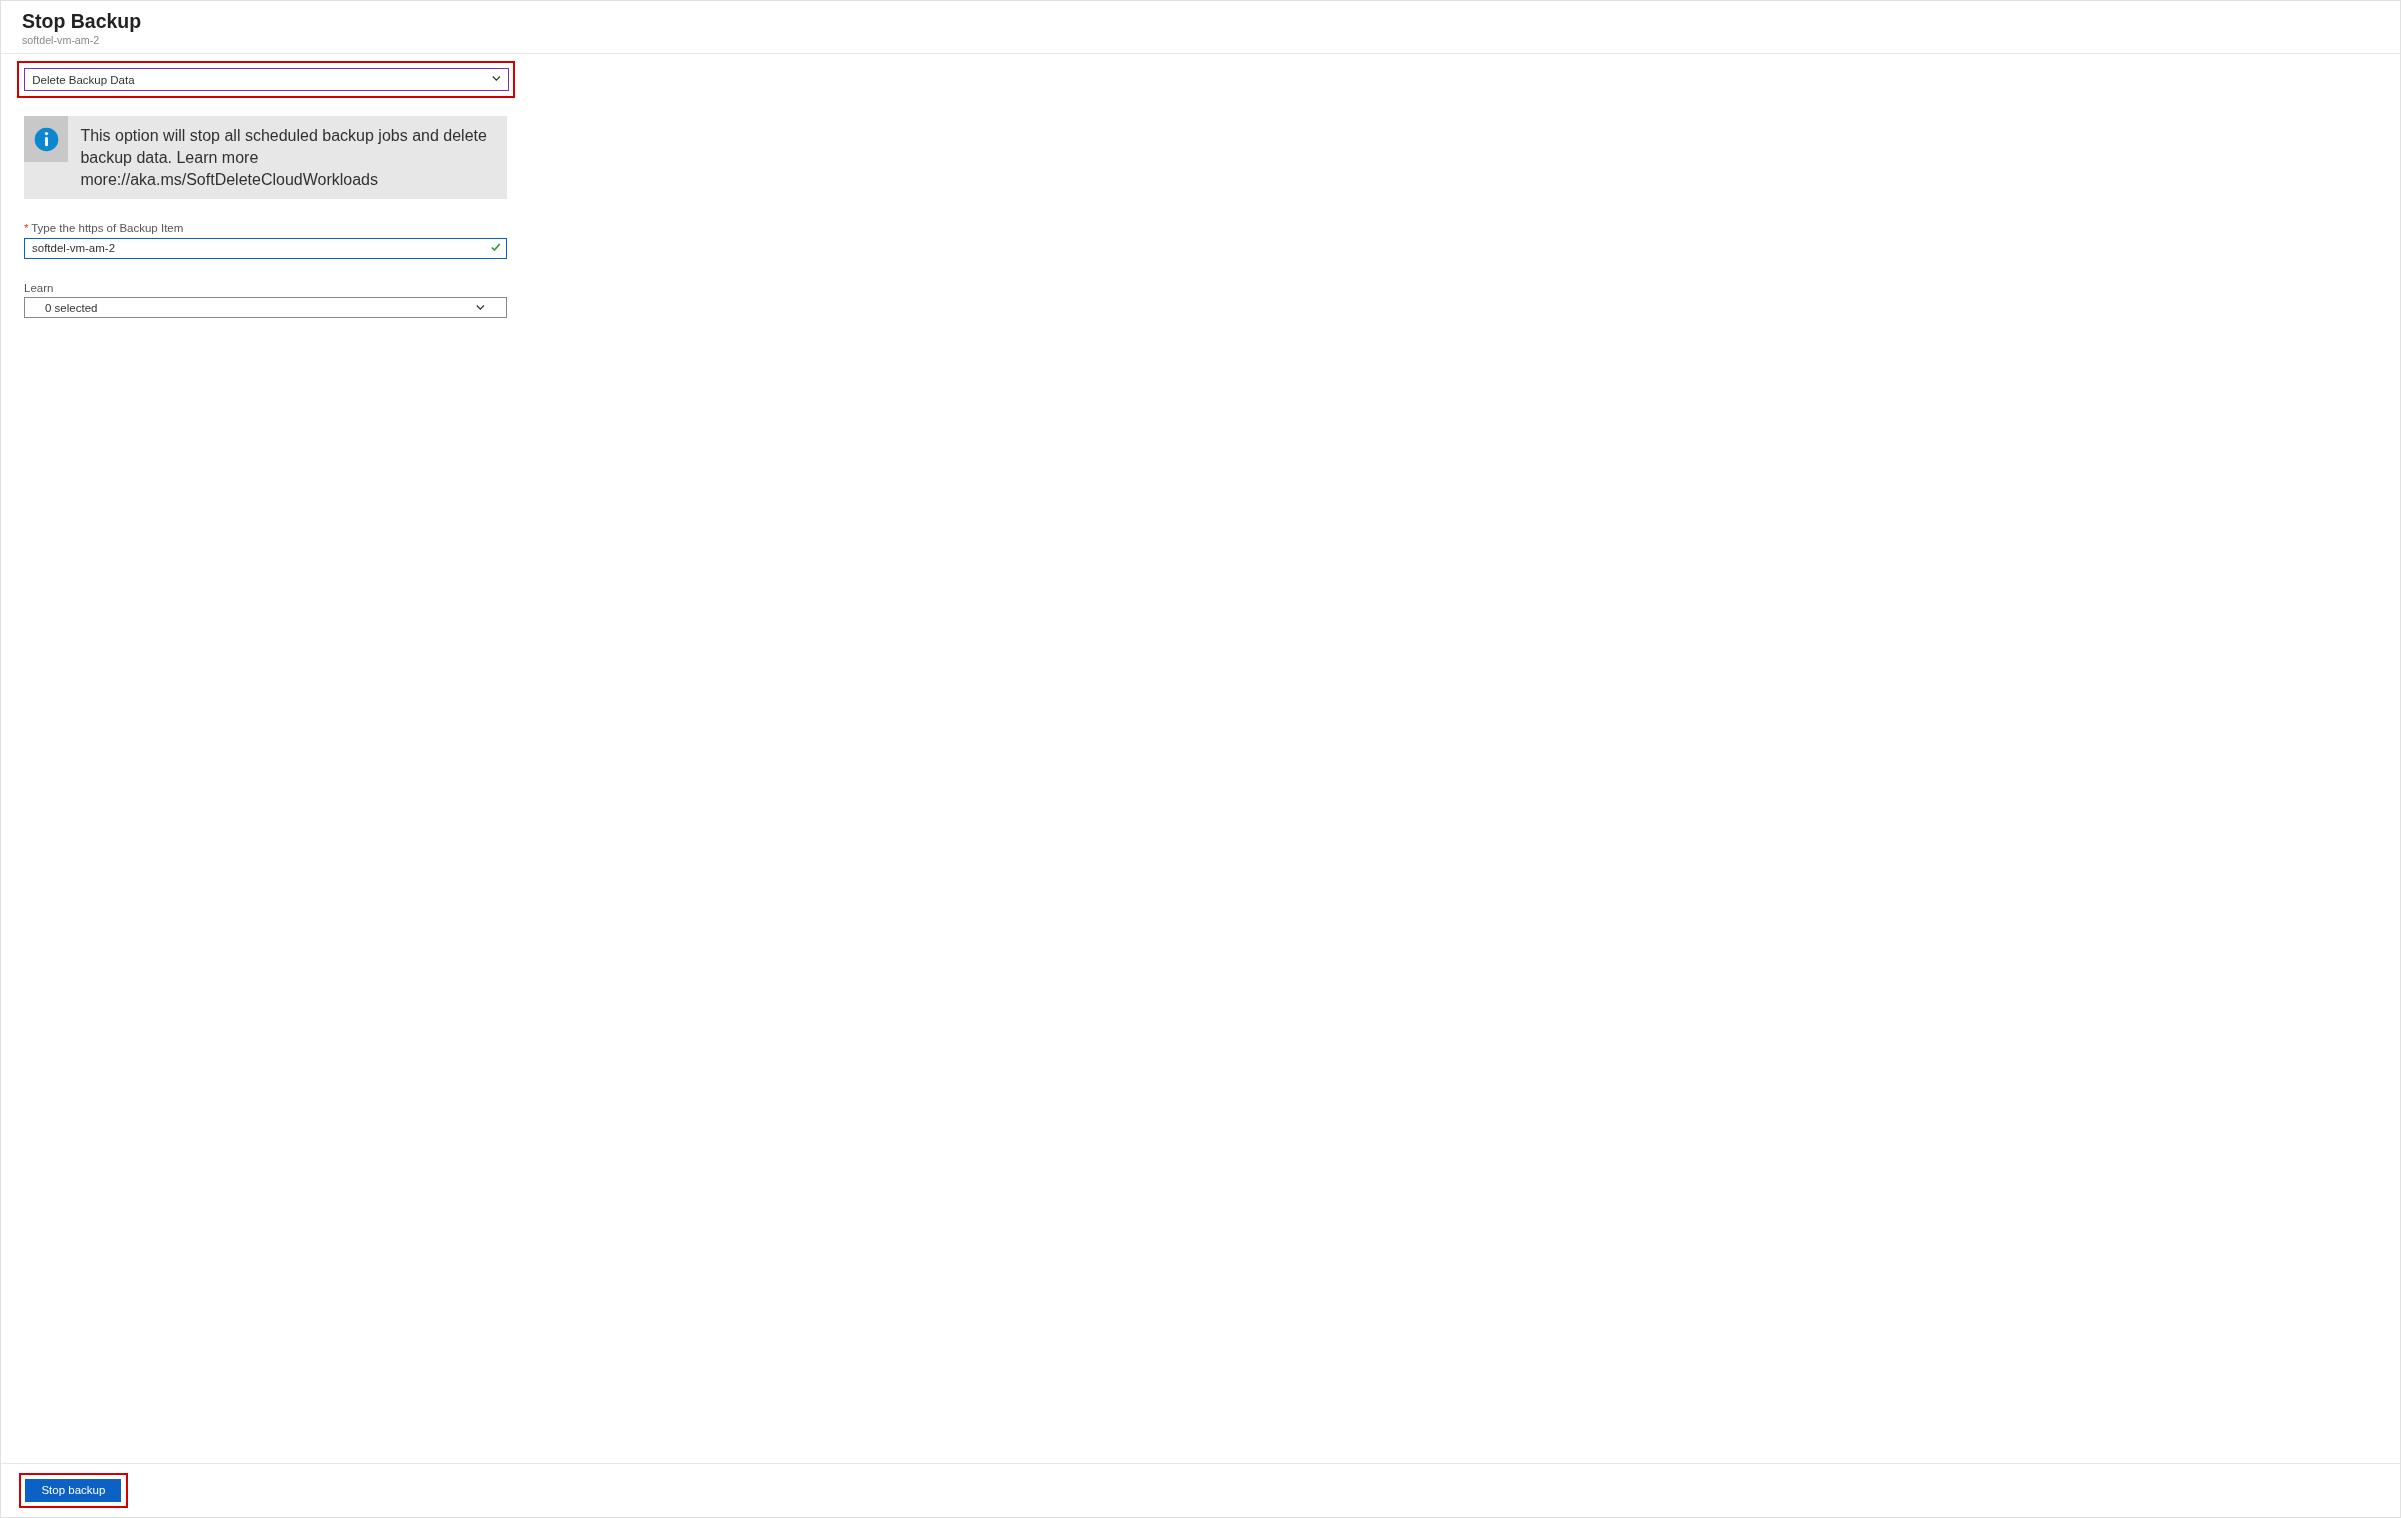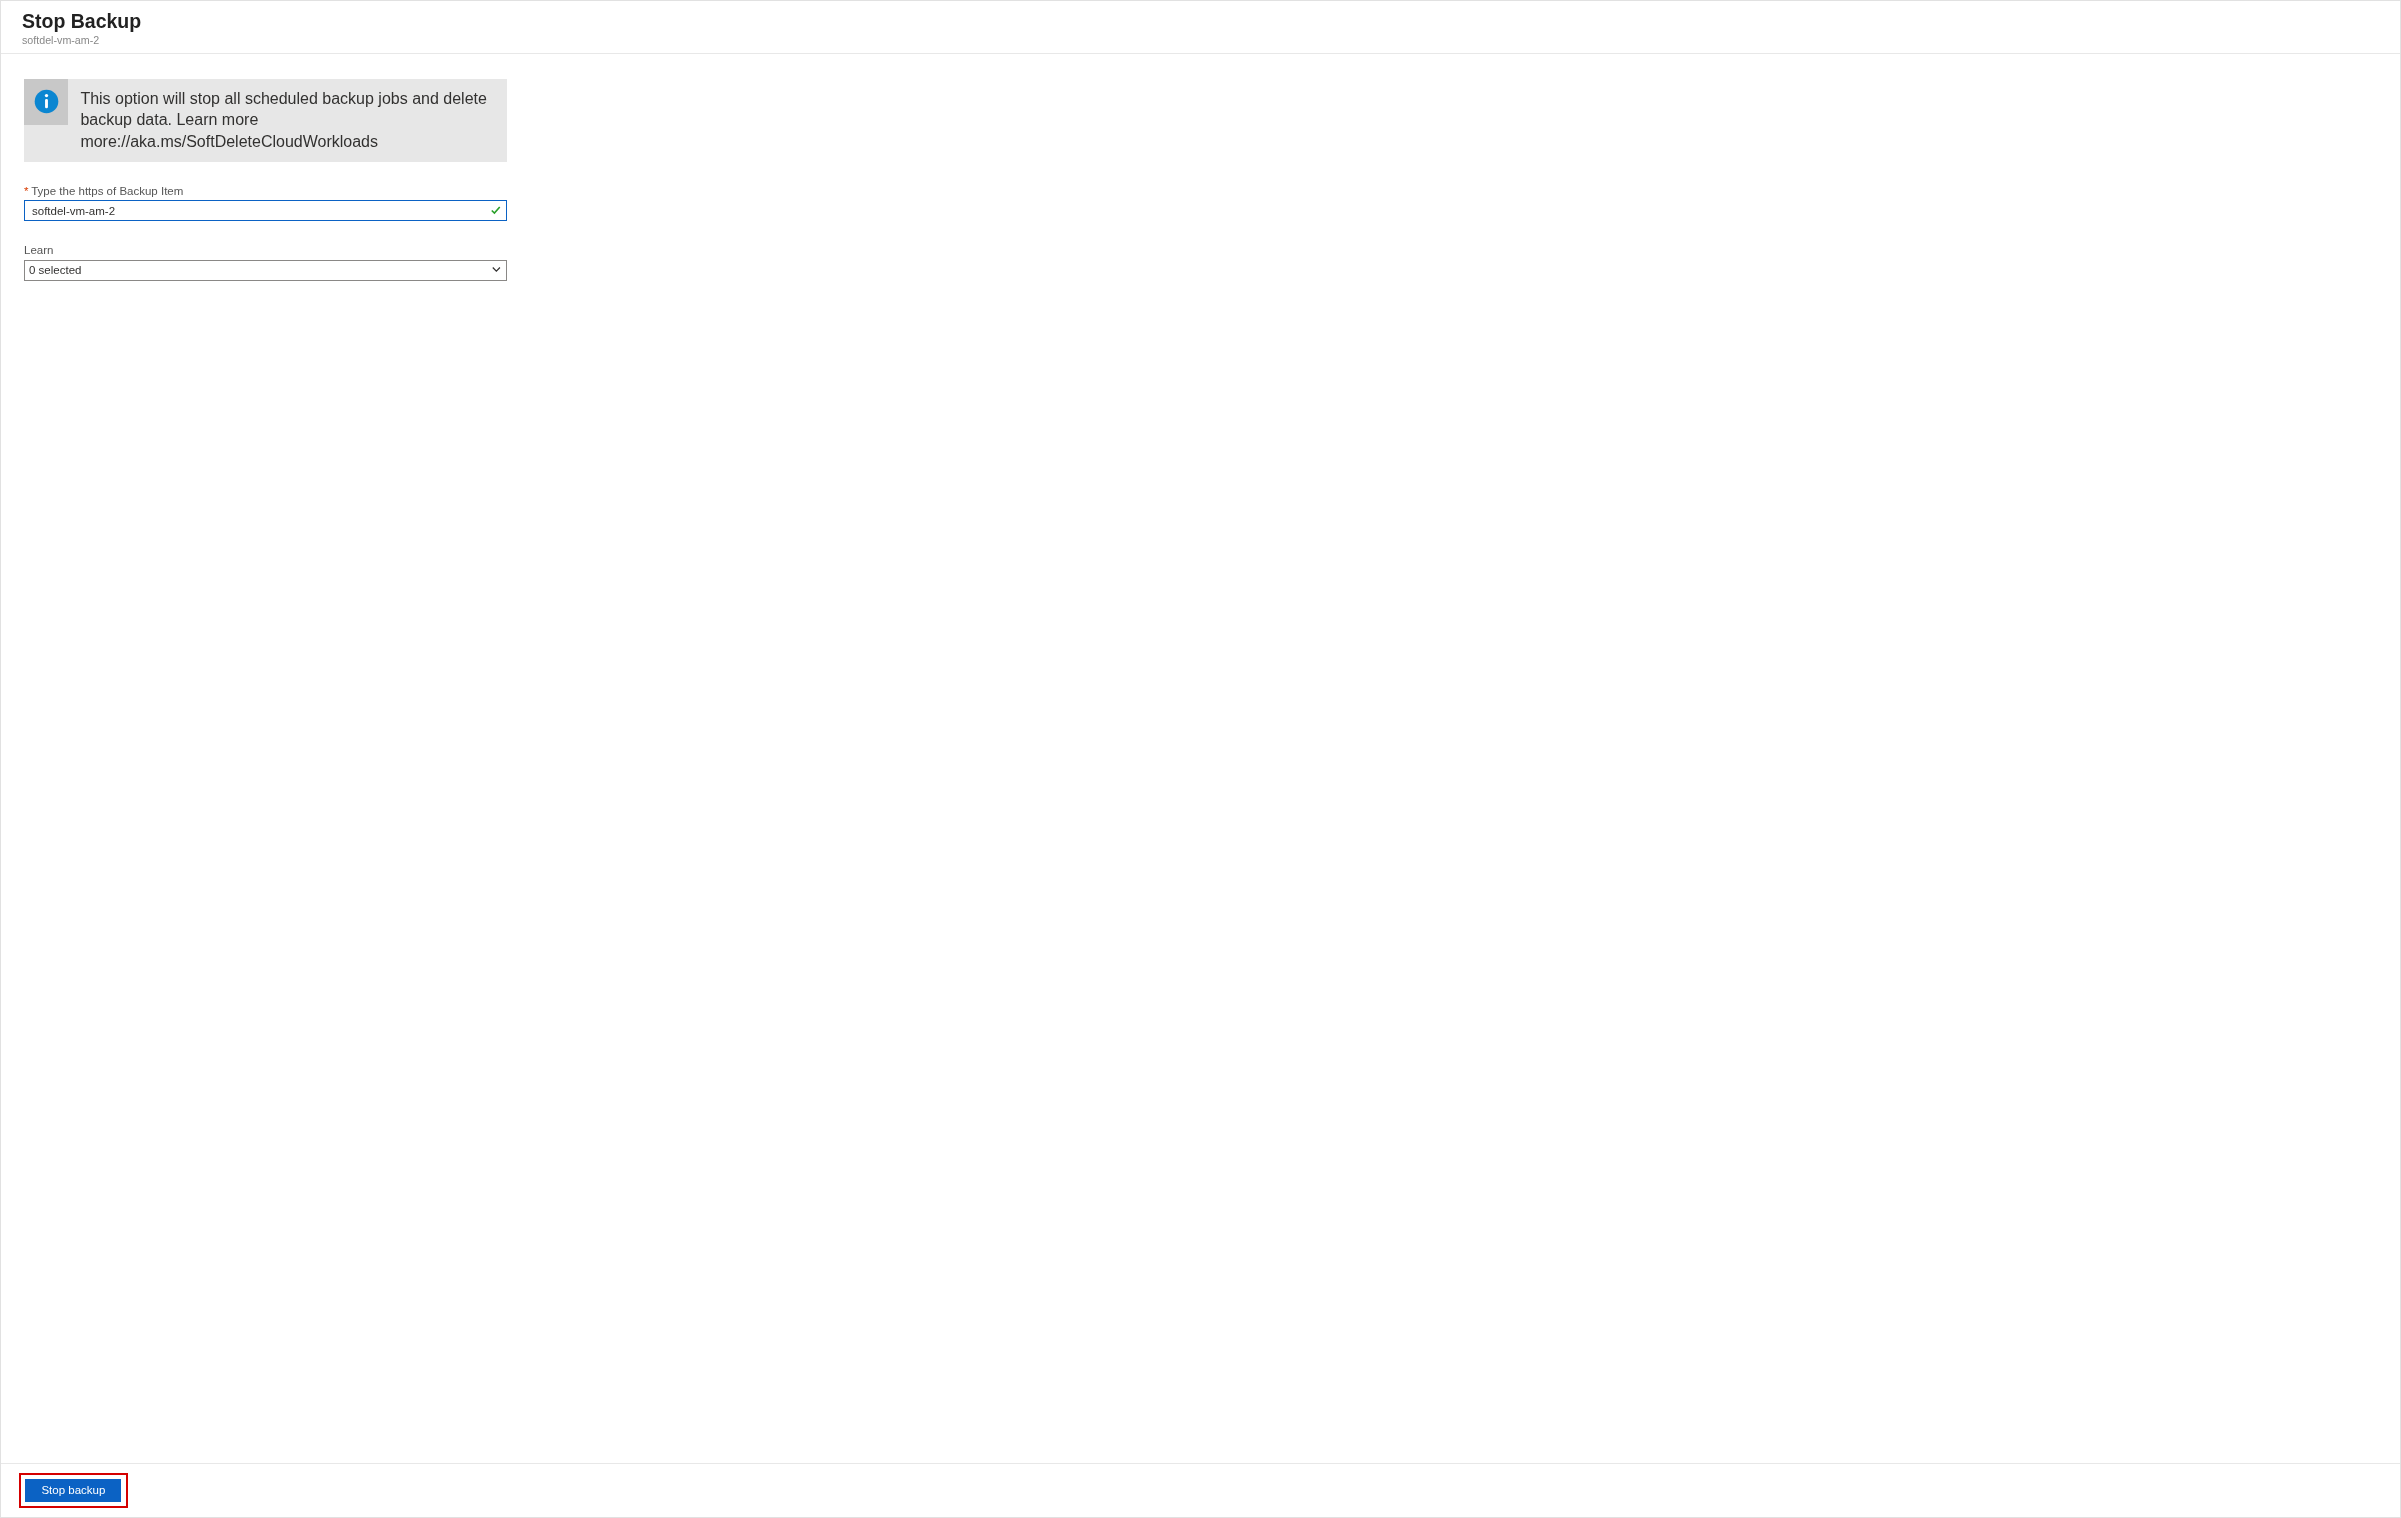--- a/index.html
+++ b/index.html
@@ -114,21 +114,21 @@
     pointer-events: none;
   }
 
   .reason-dropdown {
     width: 483px;
     height: 21px;
     border: 0.9px solid #8a8886;
     display: flex;
     align-items: center;
     justify-content: space-between;
-    padding: 0 4px;
+    padding: 0 20px;
     font-size: 11.5px;
     color: #323130;
     background: #fff;
     cursor: pointer;
   }
 
   .comments-area {
     width: 483px;
     height: 78px;
     border: 0.9px solid #8a8886;
@@ -163,20 +163,30 @@
 </head>
 <body>
 
 <div class="header">
   <h1>Stop Backup</h1>
   <div class="subtitle">softdel-vm-am-2</div>
 </div>
 
 <div class="content">
 
+  <div class="red-highlight-top">
+    <div class="action-dropdown">
+      <span>Delete Backup Data</span>
+      <span class="chev">
+        <svg width="10.7" height="10.7" viewBox="0 0 12 12">
+            <path d="M2 4 L6 8 L10 4" stroke="#323130" stroke-width="1.4" fill="none"></path>
+          </svg>
+      </span>
+    </div>
+  </div>
 
   <div class="info-box">
     <div class="info-icon-wrap">
       <svg viewBox="0 0 32 32">
         <circle cx="16" cy="16" r="14" fill="#0b86d1"></circle>
         <rect x="14.3" y="13" width="3.4" height="11" rx="1.6" fill="#ffffff"></rect>
         <circle cx="16" cy="9" r="2" fill="#ffffff"></circle>
       </svg>
     </div>
     <div class="info-text">

